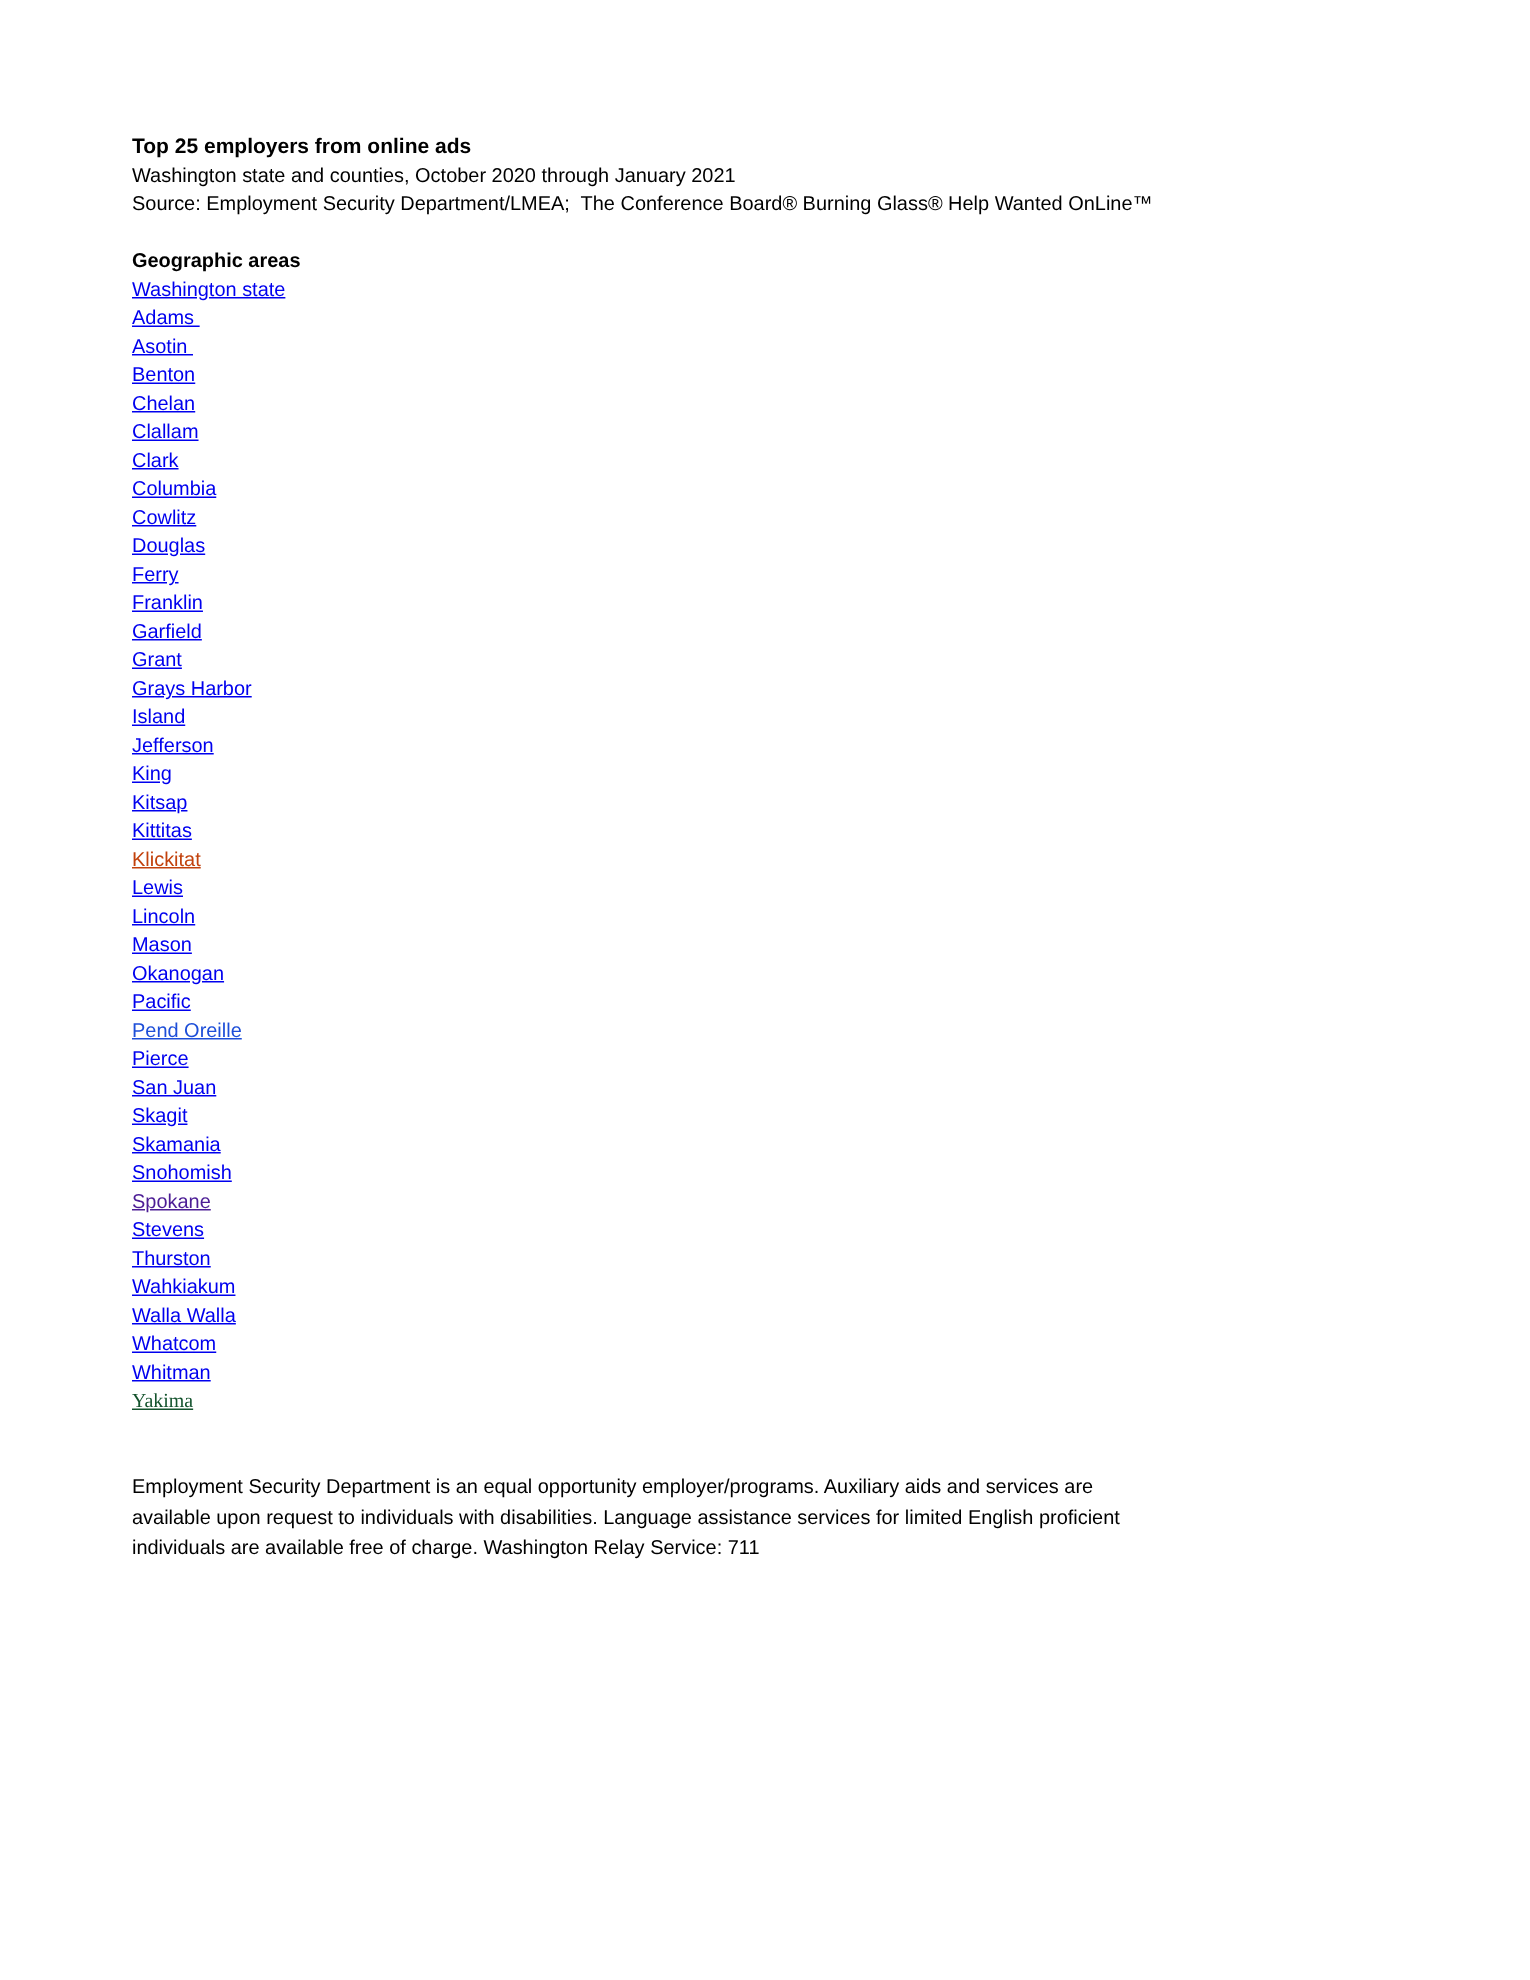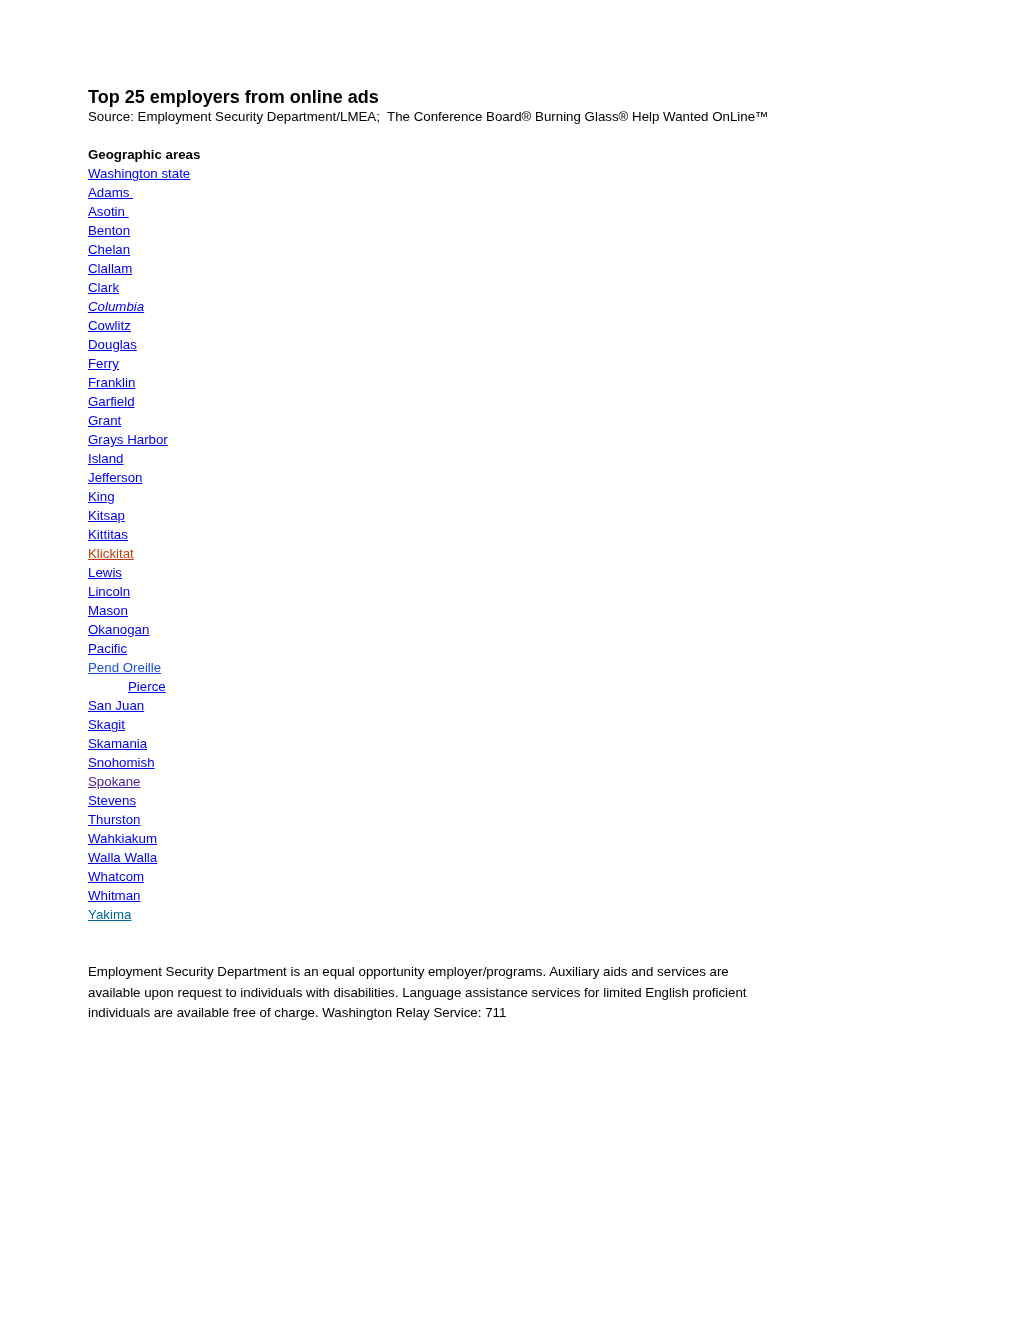--- a/index.html
+++ b/index.html
@@ -18,21 +18,21 @@
   }
   .page {
     position: relative;
     width: 1020px;
     height: 1320px;
     box-sizing: border-box;
     padding: 88px 0 0 88px;
   }
   .doc-title {
     font-weight: bold;
-    font-size: 18px;
+    font-size: 14px;
     line-height: 19px;
     margin: 0;
     white-space: pre;
   }
   .subtitle-line {
     font-size: 13.3px;
     line-height: 19px;
     margin: 0;
     white-space: pre;
   }
@@ -72,69 +72,70 @@
     color: #000000;
   }
 </style>
 </head>
 <body>
 
 <div class="page">
 
   <div>
     <p class="doc-title">Top 25 employers from online ads</p>
+    <p class="subtitle-line">Washington state and counties, October 2020 through January 2021</p>
     <p class="subtitle-line">Source: Employment Security Department/LMEA;  The Conference Board® Burning Glass® Help Wanted OnLine™</p>
   </div>
 
   <div class="spacer-line">&nbsp;</div>
 
   <div>
     <p class="section-heading">Geographic areas</p>
 
     <ul class="geo-list" id="geo-list">
         <li><a class="geo-link" href="#" style="color: rgb(0, 0, 238);">Washington state</a></li>
         <li><a class="geo-link" href="#" style="color: rgb(0, 0, 238);">Adams </a></li>
         <li><a class="geo-link" href="#" style="color: rgb(0, 0, 238);">Asotin </a></li>
         <li><a class="geo-link" href="#" style="color: rgb(0, 0, 238);">Benton</a></li>
         <li><a class="geo-link" href="#" style="color: rgb(0, 0, 238);">Chelan</a></li>
         <li><a class="geo-link" href="#" style="color: rgb(0, 0, 238);">Clallam</a></li>
         <li><a class="geo-link" href="#" style="color: rgb(0, 0, 238); margin-top: 22px;">Clark</a></li>
-        <li><a class="geo-link" href="#" style="color: rgb(0, 0, 238); font-style: italic;">Columbia</a></li>
+        <li><a class="geo-link" href="#" style="color: rgb(0, 0, 238);">Columbia</a></li>
         <li><a class="geo-link" href="#" style="color: rgb(0, 0, 238);">Cowlitz</a></li>
         <li><a class="geo-link" href="#" style="color: rgb(0, 0, 238);">Douglas</a></li>
         <li><a class="geo-link" href="#" style="color: rgb(0, 0, 238);">Ferry</a></li>
         <li><a class="geo-link" href="#" style="color: rgb(0, 0, 238);">Franklin</a></li>
         <li><a class="geo-link" href="#" style="color: rgb(0, 0, 238);">Garfield</a></li>
         <li><a class="geo-link" href="#" style="color: rgb(0, 0, 238);">Grant</a></li>
         <li><a class="geo-link" href="#" style="color: rgb(0, 0, 238);">Grays Harbor</a></li>
         <li><a class="geo-link" href="#" style="color: rgb(0, 0, 238);">Island</a></li>
         <li><a class="geo-link" href="#" style="color: rgb(0, 0, 238);">Jefferson</a></li>
         <li><a class="geo-link" href="#" style="color: rgb(0, 0, 238);">King</a></li>
         <li><a class="geo-link" href="#" style="color: rgb(0, 0, 238);">Kitsap</a></li>
         <li><a class="geo-link" href="#" style="color: rgb(0, 0, 238);">Kittitas</a></li>
         <li><a class="geo-link" href="#" style="color: #c2410c;">Klickitat</a></li>
         <li><a class="geo-link" href="#" style="color: rgb(0, 0, 238);">Lewis</a></li>
         <li><a class="geo-link" href="#" style="color: rgb(0, 0, 238);">Lincoln</a></li>
         <li><a class="geo-link" href="#" style="color: rgb(0, 0, 238);">Mason</a></li>
         <li><a class="geo-link" href="#" style="color: rgb(0, 0, 238);">Okanogan</a></li>
         <li><a class="geo-link" href="#" style="color: rgb(0, 0, 238);">Pacific</a></li>
         <li><a class="geo-link" href="#" style="color: #1d4ed8;">Pend Oreille</a></li>
-        <li><a class="geo-link" href="#" style="color: rgb(0, 0, 238); margin-left: 40px;">Pierce</a></li>
+        <li><a class="geo-link" href="#" style="color: rgb(0, 0, 238);">Pierce</a></li>
         <li><a class="geo-link" href="#" style="color: rgb(0, 0, 238);">San Juan</a></li>
         <li><a class="geo-link" href="#" style="color: rgb(0, 0, 238);">Skagit</a></li>
         <li><a class="geo-link" href="#" style="color: rgb(0, 0, 238);">Skamania</a></li>
         <li><a class="geo-link" href="#" style="color: rgb(0, 0, 238);">Snohomish</a></li>
         <li><a class="geo-link" href="#" style="color: #4c1d95;">Spokane</a></li>
         <li><a class="geo-link" href="#" style="color: rgb(0, 0, 238);">Stevens</a></li>
         <li><a class="geo-link" href="#" style="color: rgb(0, 0, 238);">Thurston</a></li>
         <li><a class="geo-link" href="#" style="color: rgb(0, 0, 238);">Wahkiakum</a></li>
         <li><a class="geo-link" href="#" style="color: rgb(0, 0, 238);">Walla Walla</a></li>
         <li><a class="geo-link" href="#" style="color: rgb(0, 0, 238);">Whatcom</a></li>
         <li><a class="geo-link" href="#" style="color: rgb(0, 0, 238);">Whitman</a></li>
-        <li><a class="geo-link" href="#" style="color: #0369a1;">Yakima</a></li>
+        <li><a class="geo-link" href="#" style="color: #14532d; font-family: Liberation Serif, serif;">Yakima</a></li>
       </ul>
   </div>
 
   <div class="spacer-line">&nbsp;</div>
   <div class="spacer-line">&nbsp;</div>
 
   <p class="footer-note">Employment Security Department is an equal opportunity employer/programs. Auxiliary aids and services are available upon request to individuals with disabilities. Language assistance services for limited English proficient individuals are available free of charge. Washington Relay Service: 711</p>
 
 </div>
 

